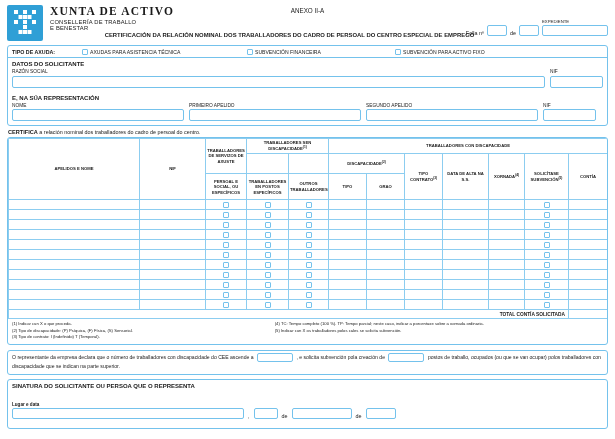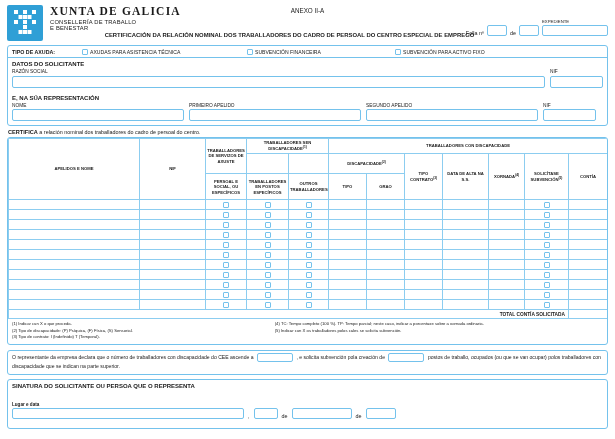--- a/index.html
+++ b/index.html
@@ -95,21 +95,21 @@
         <rect x="7" y="15" width="4" height="4"></rect>
           <rect x="16" y="15" width="4" height="4"></rect>
           <rect x="25" y="15" width="4" height="4"></rect>
         <rect x="16" y="20" width="4" height="4"></rect>
         <rect x="11.5" y="25" width="4" height="4"></rect>
           <rect x="16" y="25" width="4" height="4"></rect>
           <rect x="20.5" y="25" width="4" height="4"></rect>
       </g>
     </svg>
     <div class="brand">
-      <div class="brand-name">XUNTA DE GALICIA</div>
+      <div class="brand-name">XUNTA DE ACTIVO</div>
       <div class="dept">
         <div>CONSELLERÍA DE TRABALLO</div>
         <div>E BENESTAR</div>
       </div>
     </div>
     <div class="anexo">ANEXO II-A</div>
     <div class="form-title">CERTIFICACIÓN DA RELACIÓN NOMINAL DOS TRABALLADORES DO CADRO DE PERSOAL DO CENTRO ESPECIAL DE EMPREGO</div>
     <div class="folla-group">
       <span>Folla nº</span>
       <span class="ibox folla-box"></span>

